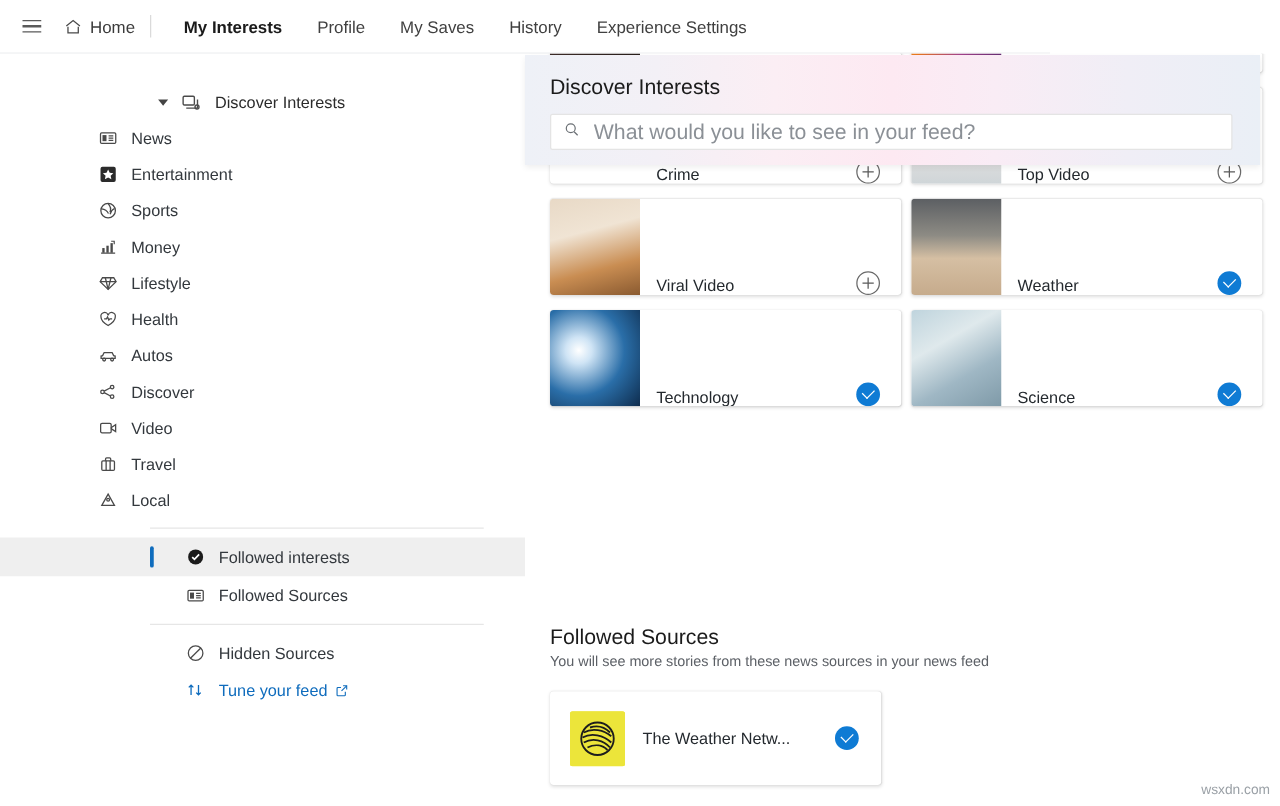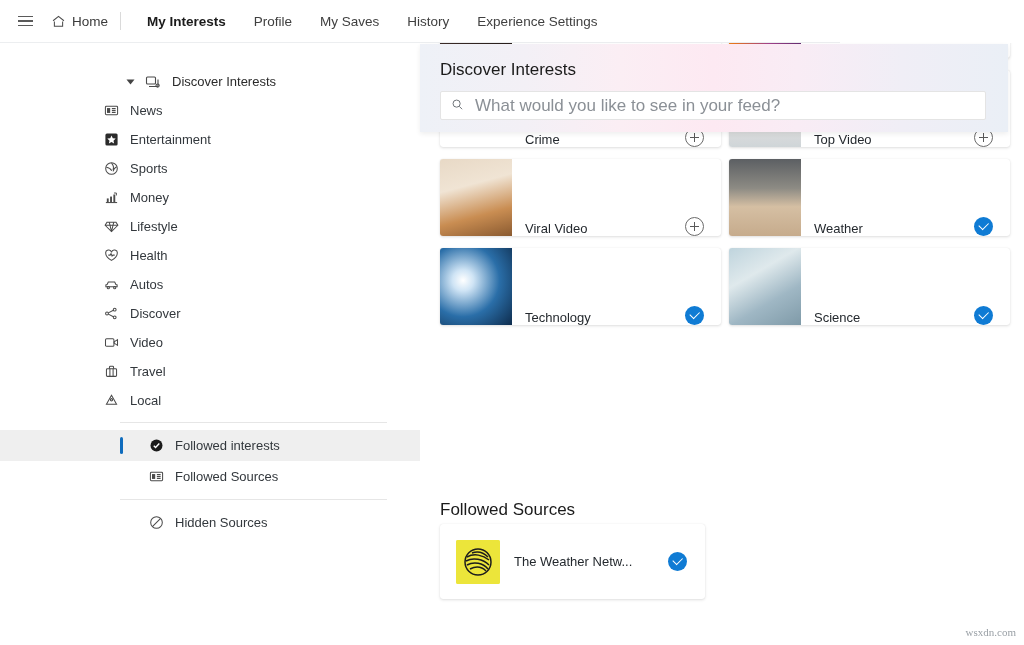--- a/index.html
+++ b/index.html
@@ -70,21 +70,21 @@
   .group-head .caret {
     position: absolute; left: 128px; top: 11px;
     width: 0; height: 0;
     border-left: 5px solid #444; border-top: 4px solid transparent;
     border-bottom: 4px solid transparent;
     transform: rotate(90deg);
   }
   .group-head .ico { margin-left: 14px; }
   .group-head .lbl { color: #2b2b2b; }
 
-  .child-row { padding-left: 102px; }
+  .child-row { padding-left: 77px; }
 
   .pinned {
     padding-left: 147px;
     height: 31px;
   }
   .pinned.selected { background: #efefef; }
   .pinned.selected .accent {
     position: absolute; left: 120px; top: 7px;
     width: 3px; height: 17px; background: #0f6cbd; border-radius: 2px;
   }
@@ -200,21 +200,21 @@
     border: 0; outline: 0; flex: 1 1 auto;
     font-size: 17px; color: #2b2b2b;
     font-family: "Liberation Sans", sans-serif;
     background: transparent; margin-left: 9px;
   }
   .search-box input::placeholder { color: #8b9096; }
 
   .watermark {
     position: absolute; right: 8px; bottom: 7px;
     font-size: 11px; color: #9aa0a6;
-    font-family: Liberation Serif, serif;
+    font-family: Liberation Sans, sans-serif;
     text-align: right;
   }
 
   
   .th-wine   { background:
       linear-gradient(160deg,#2d2320 0%,#4a3530 45%,#1d1714 100%); }
   .th-sunset { background:
       linear-gradient(110deg,#f5a623 0%,#e8761f 28%,#a3438c 62%,#5b2a6e 100%); }
   .th-cuffs  { background:
       linear-gradient(150deg,#8fa5c4 0%,#c9d4e3 30%,#7f93ae 60%,#5d7falpha 100%),
@@ -420,20 +420,36 @@
   <div class="side-row pinned">
     <div class="ico">
       <svg width="15" height="15" viewBox="0 0 16 16" fill="none" stroke="#4a4a4a" stroke-width="1.1">
         <circle cx="8" cy="8" r="6.2"></circle>
         <path d="M3.6 12.4 12.4 3.6"></path>
       </svg>
     </div>
     <div class="lbl">Hidden Sources</div>
   </div>
 
+  <div class="side-row tune-row">
+    <div class="ico">
+      <svg width="14" height="14" viewBox="0 0 16 16" fill="none" stroke="#0f6cbd" stroke-width="1.2">
+        <path d="M4.4 12.6V3.6M2.3 5.6l2.1-2 2.1 2"></path>
+        <path d="M11.2 3.4v9M9.1 10.4l2.1 2 2.1-2"></path>
+      </svg>
+    </div>
+    <div class="lbl">Tune your feed</div>
+    <div class="ext">
+      <svg width="11" height="11" viewBox="0 0 16 16" fill="none" stroke="#0f6cbd" stroke-width="1.3">
+        <path d="M9.4 2.4h4.2v4.2"></path>
+        <path d="M13.6 2.4 7.6 8.4"></path>
+        <path d="M12 9.4v3.6a1 1 0 0 1-1 1H3.4a1 1 0 0 1-1-1V5.4a1 1 0 0 1 1-1H7"></path>
+      </svg>
+    </div>
+  </div>
 </div>
 
 <div class="main">
 
   <div class="cards-scroll">
     <div class="card-grid">
 
       <div class="icard" style="margin-top:-62px">
         <div class="thumb th-wine"></div>
         <div class="cname"></div>
@@ -492,20 +508,21 @@
         <div class="act">
           <div class="btn-check"></div>
         </div>
       </div>
 
     </div>
   </div>
 
   <div class="fs-section">
     <h2 class="fs-title">Followed Sources</h2>
+    <p class="fs-sub">You will see more stories from these news sources in your news feed</p>
     <div class="scard">
       <div class="slogo">
         <svg width="44" height="44" viewBox="0 0 44 44">
           <rect width="44" height="44" fill="#ece53a"></rect>
           <g fill="none" stroke="#1d1d1d" stroke-width="1.5">
             <ellipse cx="22" cy="22" rx="13" ry="13"></ellipse>
             <path d="M11 17c7-4 16-2 22 3M10 21c7-4 17-2 23 4M11 25c7-4 16-2 21 4M14 29c6-3 12-2 16 2M16 13c6-2 12 0 16 4"></path>
           </g>
         </svg>
       </div>

